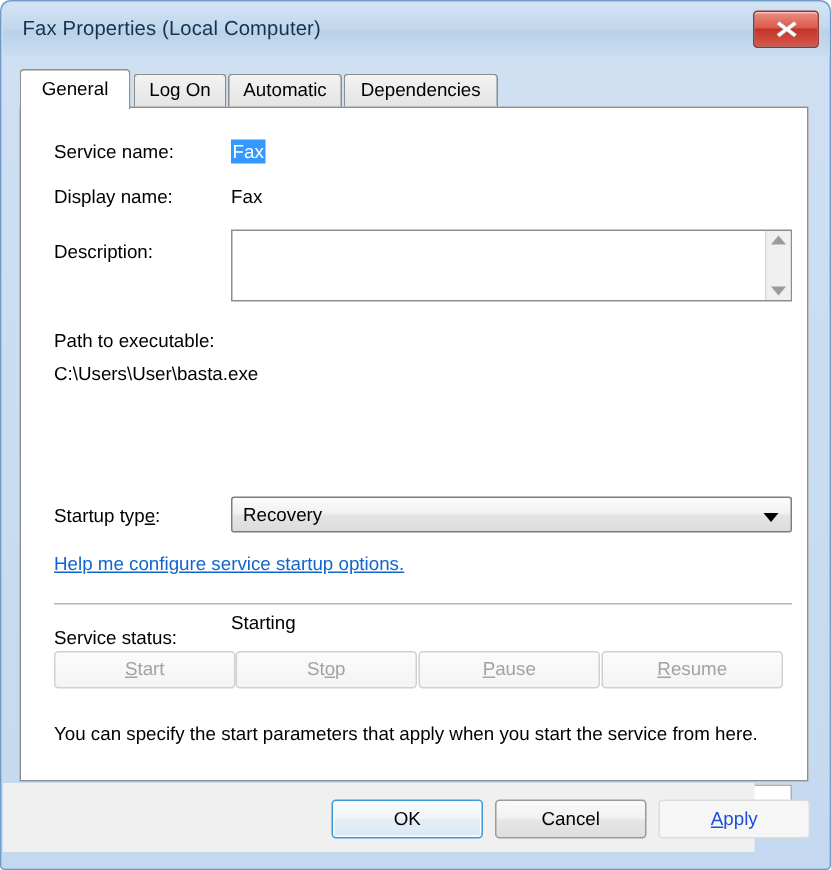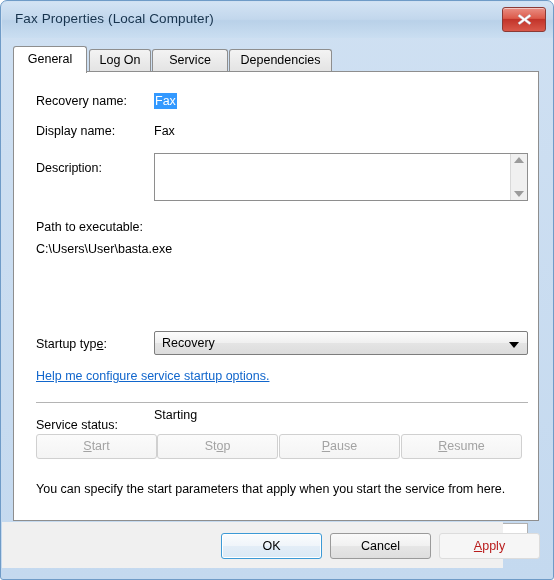--- a/index.html
+++ b/index.html
@@ -262,21 +262,21 @@
   }
   .fbtn.default {
     border: 1px solid #3c9ad6;
     background: linear-gradient(to bottom, #fafcfe 0%, #f0f5fa 48%, #e3edf7 52%, #dbe9f5 100%);
     box-shadow: inset 0 0 0 1px #ffffff;
     color: #000;
   }
   .fbtn.disabled {
     border: 1px solid #dcdcdc;
     background: #f6f6f6;
-    color: #b91c1c;
+    color: #1d4ed8;
     cursor: default;
   }
   .ul { text-decoration: underline; }
 </style>
 </head>
 <body>
 
 <div class="window">
 
   <div class="titlebar">
@@ -286,27 +286,27 @@
         <svg width="15" height="13" viewBox="0 0 15 13">
           <path d="M2.6 1.4 L7.5 5.2 L12.4 1.4 L14 3.1 L9.6 6.5 L14 9.9 L12.4 11.6 L7.5 7.8 L2.6 11.6 L1 9.9 L5.4 6.5 L1 3.1 Z" fill="#ffffff" stroke="#b8cfe0" stroke-width="0.5"></path>
         </svg>
       </span>
     </div>
   </div>
 
   <div class="tabstrip">
     <div class="tab active" style="left:0px; width:74px;">General</div>
     <div class="tab" style="left:76px; width:62px;">Log On</div>
-    <div class="tab" style="left:139px; width:76px;">Service</div>
+    <div class="tab" style="left:139px; width:76px;">Automatic</div>
     <div class="tab" style="left:216px; width:103px;">Dependencies</div>
   </div>
 
   <div class="panel">
 
-    <div class="lbl" style="left:22px; top:22px;">Recovery name:</div>
+    <div class="lbl" style="left:22px; top:22px;">Service name:</div>
     <div class="val sel" style="left:140px; top:21px;">Fax</div>
 
     <div class="lbl" style="left:22px; top:52px;">Display name:</div>
     <div class="val" style="left:140px; top:52px;">Fax</div>
 
     <div class="lbl" style="left:22px; top:89px;">Description:</div>
     <div class="desc-box">
       <span style="position:absolute;left:4px;top:3px;font-size:12.5px;"></span>
       <div class="desc-scroll">
         <span class="arr up"></span>

